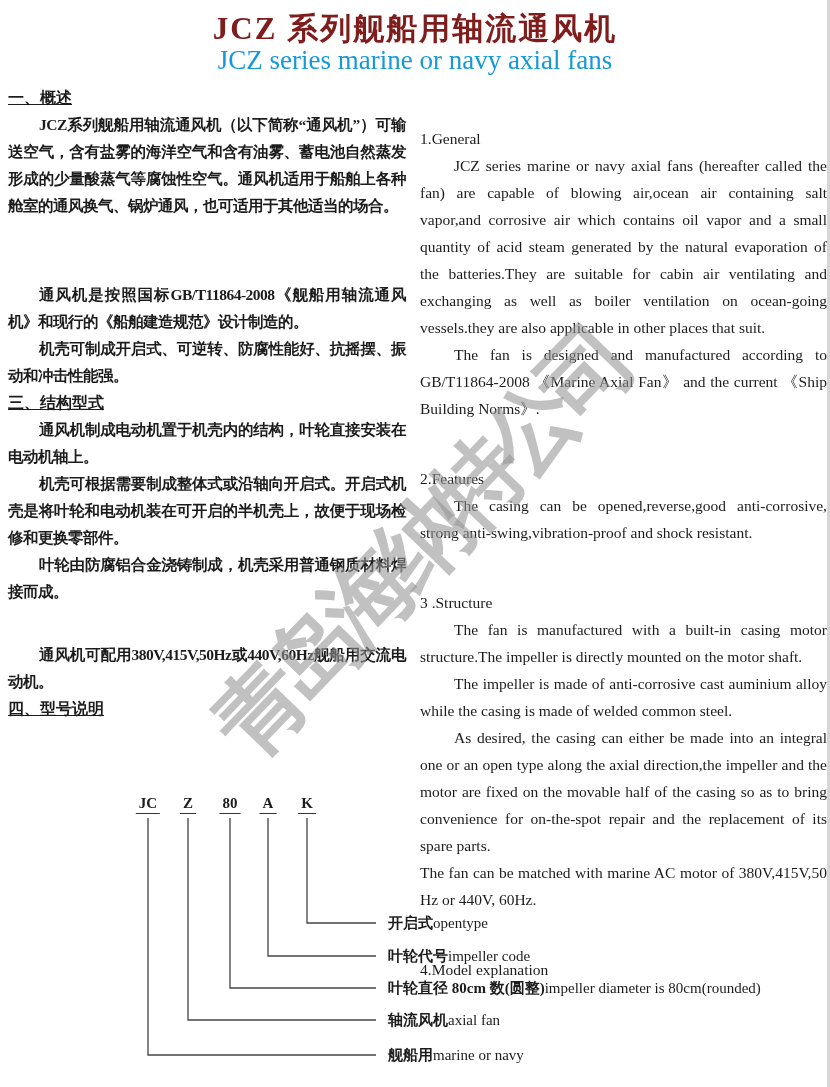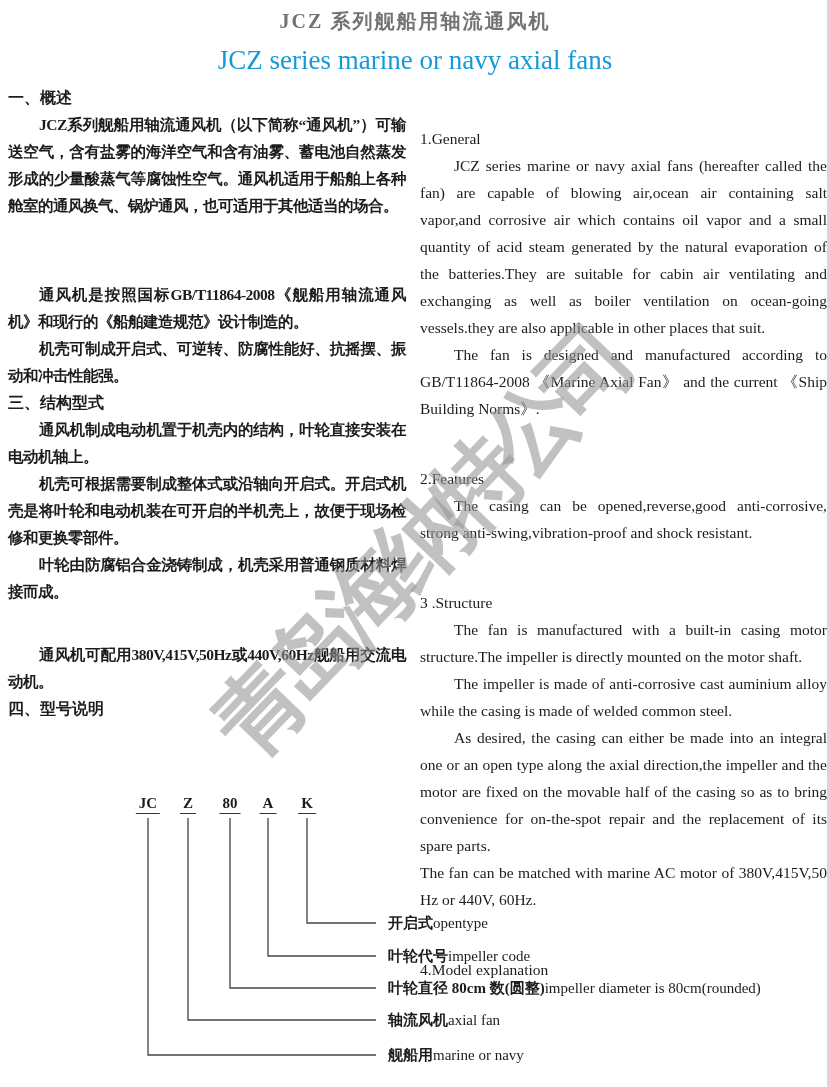--- a/index.html
+++ b/index.html
@@ -12,38 +12,39 @@
     overflow:hidden;
     font-family:"Liberation Serif","DejaVu Serif",serif;
     color:#1c1c1c;
   }
   
   .scan-edge{position:absolute;right:0;top:0;width:3px;height:100%;background:#d6d6d6;}
 
   .title-zh{
     position:absolute;top:8px;left:0;width:100%;
     text-align:center;
-    font-size:20px;font-weight:bold;
+    font-size:31px;font-weight:bold;
     letter-spacing:2px;
-    color:#737373;
+    color:#7f1d1d;
   }
   .title-en{
     position:absolute;top:45px;left:0;width:100%;
     text-align:center;
     font-size:27px;font-weight:normal;
     color:#1699d8;
   }
 
   .col{position:absolute;top:84px;}
   .col-left{left:8px;width:398px;}
   .col-right{left:420px;width:407px;top:82px;}
 
   .col-left .h{
     font-size:16px;font-weight:bold;line-height:27px;
     text-align:left;
+    text-decoration:underline;
   }
   .col-left p{
     margin:0;
     font-size:15.5px;font-weight:bold;
     letter-spacing:-0.5px;
     line-height:27px;
     text-align:justify;
     text-indent:2em;
   }
   .col-right .h{

